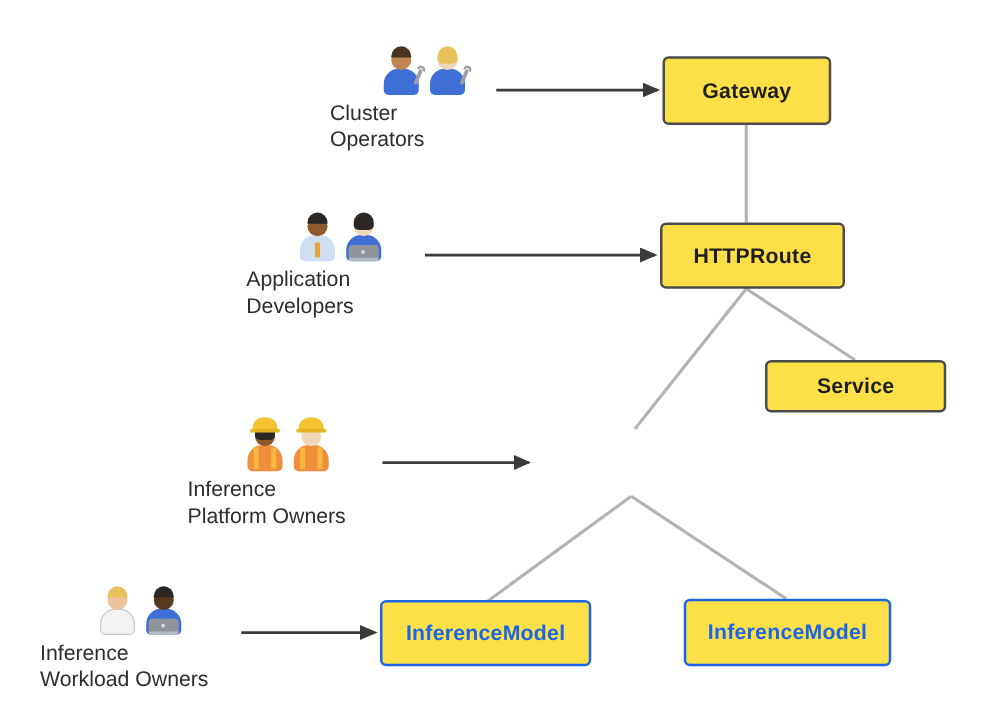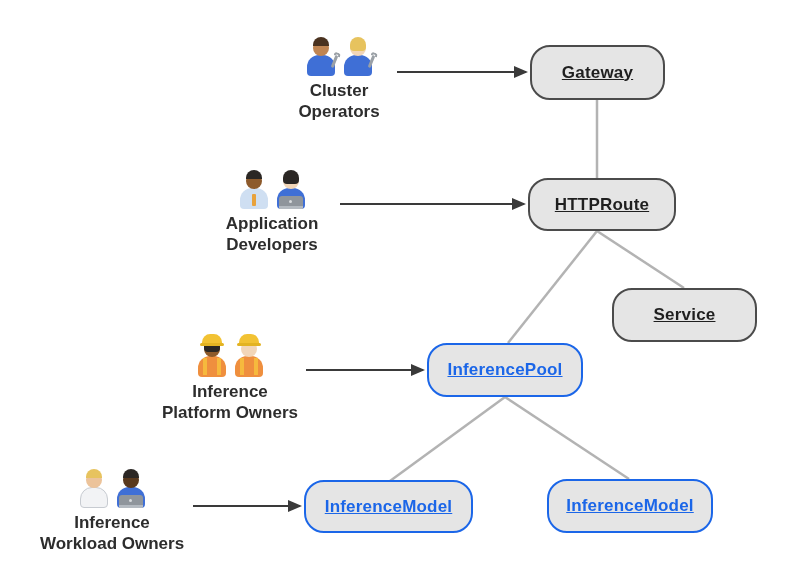--- a/index.html
+++ b/index.html
@@ -18,45 +18,42 @@
     position: absolute;
     left: 0; top: 0;
     width: 800px; height: 572px;
     z-index: 1;
   }
 
   
   .node {
     position: absolute;
     z-index: 2;
-    background: #e5e5e5;
-    border-radius: 20px;
+    background: #fde047;
+    border-radius: 5px;
     display: flex;
     align-items: center;
     justify-content: center;
     font-size: 17px;
     font-weight: bold;
     letter-spacing: 0.2px;
-    text-decoration: underline;
   }
   .node.core {
     border: 2.5px solid #4b4b4b;
     color: #1f1f1f;
   }
   .node.extension {
     border: 2.5px solid #1b66e8;
     color: #1b66e8;
   }
 
   
   .persona {
     position: absolute;
     z-index: 2;
-    text-align: center;
-    font-weight: bold;
   }
   .persona .label {
     margin-top: 3px;
     font-size: 17px;
     line-height: 1.22;
     color: #2d2d2d;
     white-space: pre-line;
   }
   .figures {
     height: 48px;
@@ -120,27 +117,24 @@
   </svg>
 
   <div class="node core" style="left:530px; top:45px; width:135px; height:55px">
     <span>Gateway</span>
   </div>
 
   <div class="node core" style="left:528px; top:178px; width:148px; height:53px">
     <span>HTTPRoute</span>
   </div>
 
-  <div class="node core" style="left:612px; top:288px; width:145px; height:54px">
+  <div class="node core" style="left:612px; top:288px; width:145px; height:42px">
     <span>Service</span>
   </div>
 
-  <div class="node extension" style="left:427px; top:343px; width:156px; height:54px">
-    <span>InferencePool</span>
-  </div>
 
   <div class="node extension" style="left:304px; top:480px; width:169px; height:53px">
     <span>InferenceModel</span>
   </div>
 
   <div class="node extension" style="left:547px; top:479px; width:166px; height:54px">
     <span>InferenceModel</span>
   </div>
 
   <div class="persona" style="left:264px; top:30px; width:150px">

